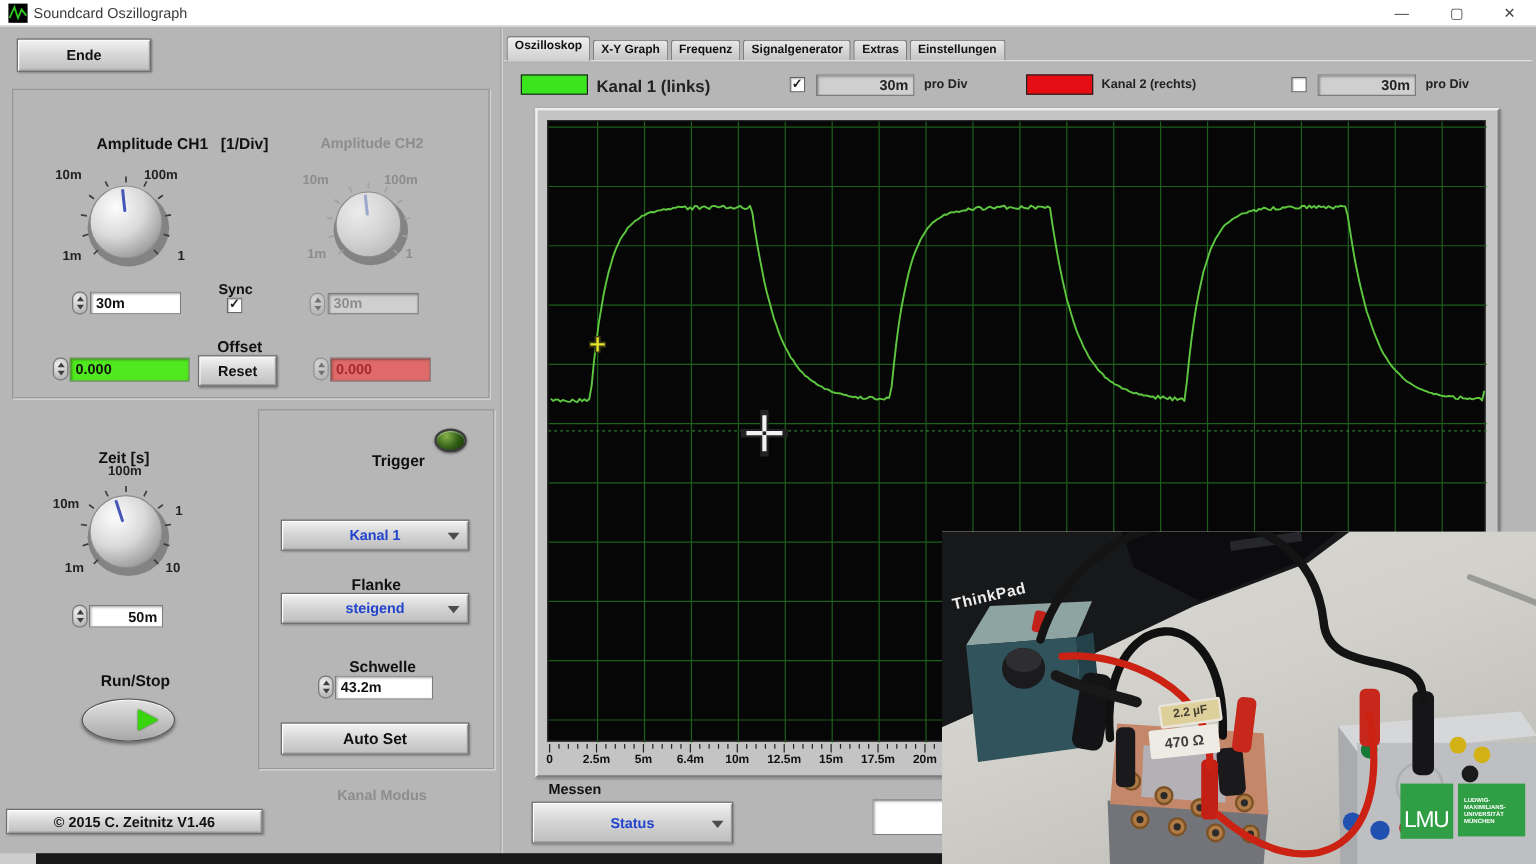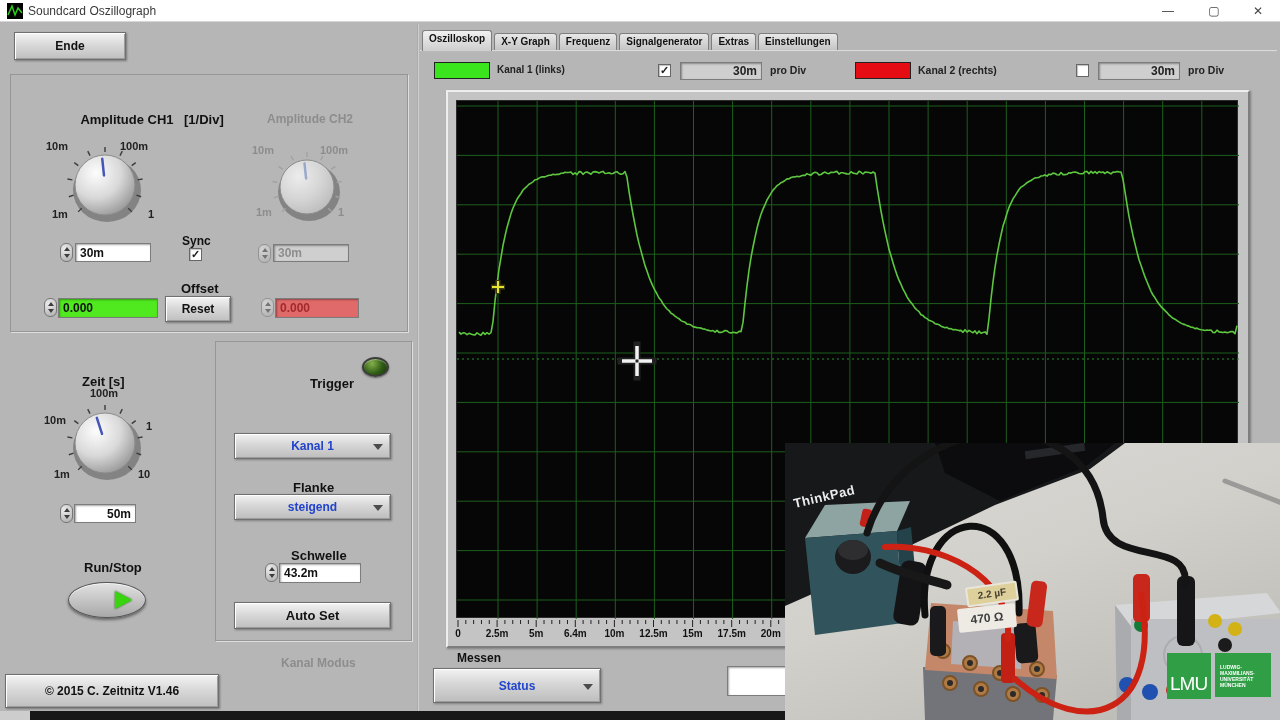--- a/index.html
+++ b/index.html
@@ -236,21 +236,21 @@
       <div class="up"></div>
       <div class="dn"></div>
     </div>
   <div class="fld right" style="left:74px;top:504px;width:62px;height:19px;">50m</div>
 
   <div class="lbl" style="left:84px;top:560px;">Run/Stop</div>
   <div class="runbtn" style="left:68px;top:582px;">
       <div class="tri"></div>
     </div>
 
-  <div class="btn" style="left:5px;top:674px;width:214px;height:34px;">© 2015  C. Zeitnitz V1.46</div>
+  <div class="btn" style="left:5px;top:674px;width:214px;height:21px;">© 2015  C. Zeitnitz V1.46</div>
 
   <div class="groupbox" style="left:215px;top:341px;width:197px;height:300px;"></div>
   <div class="lbl" style="left:310px;top:376px;text-align:right;">Trigger</div>
   <div class="led" style="left:362px;top:357px;"></div>
 
   <div class="dd blue" style="left:234px;top:433px;width:157px;height:26px;">
     <span>Kanal 1</span>
       <div class="arr"></div>
   </div>
   <div class="lbl" style="left:293px;top:480px;">Flanke</div>
@@ -272,21 +272,21 @@
       <div class="tab active">Oszilloskop</div>
       <div class="tab">X-Y Graph</div>
       <div class="tab">Frequenz</div>
       <div class="tab">Signalgenerator</div>
       <div class="tab">Extras</div>
       <div class="tab">Einstellungen</div>
     </div>
   <div class="tabline"></div>
 
   <div class="swatch" style="left: 434px; top: 62px; background: rgb(58, 229, 30);" id="ch1-swatch"></div>
-  <div class="lbl-s" style="left:497px;top:64px;font-size:10px;">Kanal 1 (links)</div>
+  <div class="lbl-s" style="left:497px;top:64px;font-size:14px;">Kanal 1 (links)</div>
   <div class="cb" style="left:658px;top:64px;">
       <span>✓</span>
     </div>
   <div class="fld gray right" style="left:680px;top:62px;width:82px;height:18px;color:#222;">30m</div>
   <div class="lbl-s" style="left:770px;top:64px;font-size:10.5px;">pro Div</div>
 
   <div class="swatch" style="left: 855px; top: 62px; background: rgb(230, 12, 20);" id="ch2-swatch"></div>
   <div class="lbl-s" style="left:918px;top:64px;font-size:10.5px;">Kanal 2 (rechts)</div>
   <div class="cb" style="left:1076px;top:64px;"></div>
   <div class="fld gray right" style="left:1098px;top:62px;width:82px;height:18px;color:#222;">30m</div>
@@ -441,21 +441,21 @@
         <span class="xlabel" style="left: 119.3px;">6.4m</span>
         <span class="xlabel" style="left: 158.4px;">10m</span>
         <span class="xlabel" style="left: 197.5px;">12.5m</span>
         <span class="xlabel" style="left: 236.6px;">15m</span>
         <span class="xlabel" style="left: 275.7px;">17.5m</span>
         <span class="xlabel" style="left: 314.8px;">20m</span>
       </div>
   </div>
 
   <div class="lbl" style="left:457px;top:651px;font-size:12px;">Messen</div>
-  <div class="dd blue" style="left:433px;top:668px;width:168px;height:35px;">
+  <div class="dd blue" style="left:443px;top:668px;width:168px;height:35px;">
     <span>Status</span>
       <div class="arr"></div>
   </div>
   <div class="fld" style="left:727px;top:666px;width:64px;height:30px;"></div>
 
   <div class="strip"></div>
   <div class="strip-corner"></div>
 
   <div class="cam">
     <svg width="495" height="277" style="position:absolute;left:0;top:0;">

